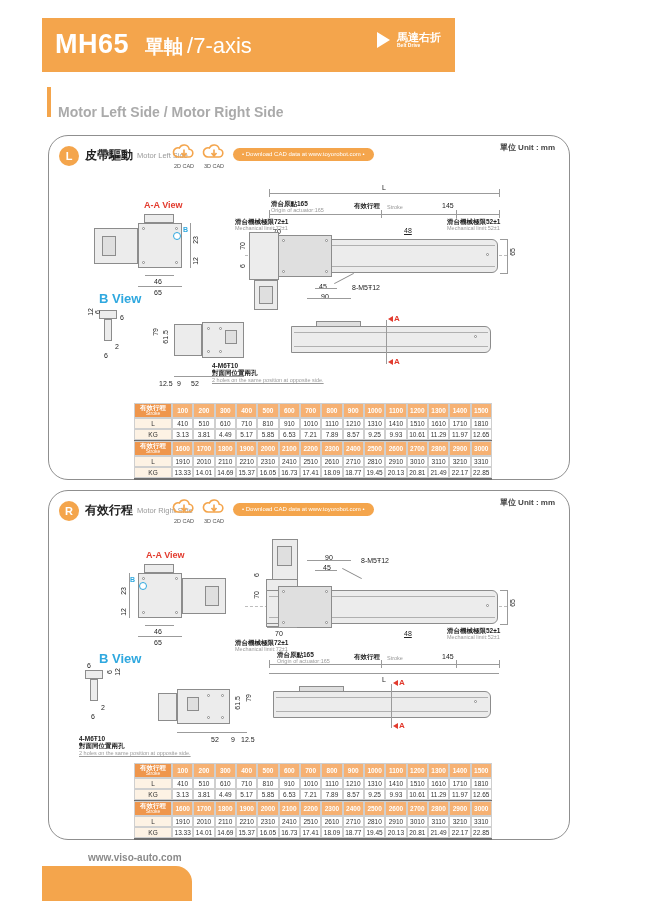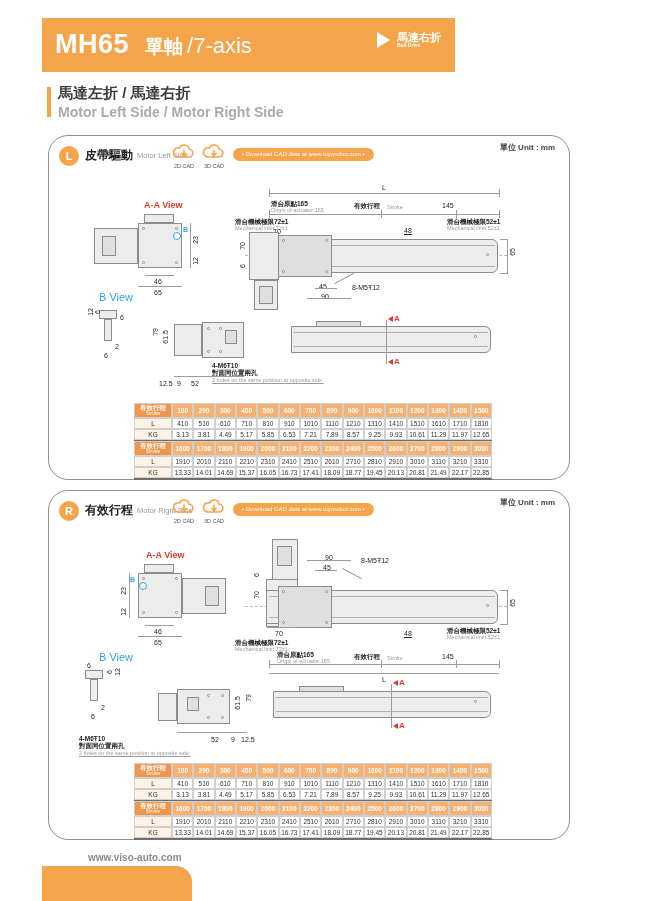--- a/index.html
+++ b/index.html
@@ -43,21 +43,21 @@
   .hl{position:absolute;height:1px;background:#9b9b9b;}
   .vl{position:absolute;width:1px;background:#9b9b9b;}
   .cl{position:absolute;height:0;border-top:1px dashed #bdbdbd;}
   .dot{position:absolute;width:3px;height:3px;border:1px solid #8a8a8a;border-radius:50%;background:#fff;box-sizing:border-box;}
   .d{position:absolute;font-size:7px;color:#222;line-height:1;white-space:nowrap;}
   .dv{writing-mode:vertical-rl;transform:rotate(180deg);}
   .u{text-decoration:underline;}
   .cnl{position:absolute;font-size:6.5px;font-weight:bold;color:#222;line-height:1.1;white-space:nowrap;}
   .enl{position:absolute;font-size:5.5px;color:#9a9a9a;line-height:1.1;white-space:nowrap;}
   .view-red{position:absolute;font-size:9px;font-weight:bold;color:var(--red);white-space:nowrap;}
-  .view-blue{position:absolute;font-size:11px;font-weight:normal;color:var(--blue);white-space:nowrap;}
+  .view-blue{position:absolute;font-size:13px;font-weight:bold;color:var(--blue);white-space:nowrap;}
   .bmark{position:absolute;width:8px;height:8px;border:1px solid var(--blue);border-radius:50%;background:#fff;box-sizing:border-box;}
   .btxt{position:absolute;font-size:7px;font-weight:bold;color:var(--blue);}
   .amark{position:absolute;display:flex;align-items:center;gap:1px;}
   .atri{width:0;height:0;border-right:5px solid var(--red);border-top:3px solid transparent;border-bottom:3px solid transparent;}
   .atxt{font-size:8px;font-weight:bold;color:var(--red);line-height:1;}
   .lead{position:absolute;width:22px;height:1px;background:#8a8a8a;}
 
   
   .dtable{position:absolute;left:85px;width:358px;border-bottom:2px solid #6f6f6f;}
   .trow{display:flex;}
@@ -85,21 +85,20 @@
     <div class="drive">
       <span class="tri"></span>
       <span>
         <div class="cn">馬達右折</div>
         <div class="en">Belt Drive</div>
       </span>
     </div>
   </div>
 
   <div class="sec-bar"></div>
-  <div class="sec-title">馬達左折 / 馬達右折</div>
   <div class="sec-sub">Motor Left Side / Motor Right Side</div>
 
   <div class="panel" style="top:135px;height:345px;">
     <div class="badge">L</div>
     <div class="p-cn">皮帶驅動</div>
     <div class="p-en">Motor Left Side</div>
     <svg class="cloud" style="left:122px;" viewBox="0 0 26 20">
         <path d="M7 15 a4.6 4.6 0 1 1 1.4-9 a5.2 5.2 0 0 1 9.8 1.2 a3.9 3.9 0 0 1-.6 7.8 z" fill="none" stroke="#F4A54C" stroke-width="1.6"></path>
         <path d="M13 7.5 v6 M10.5 11 L13 14 l2.5-3" stroke="#F4A54C" stroke-width="1.6" fill="none"></path>
       </svg>

